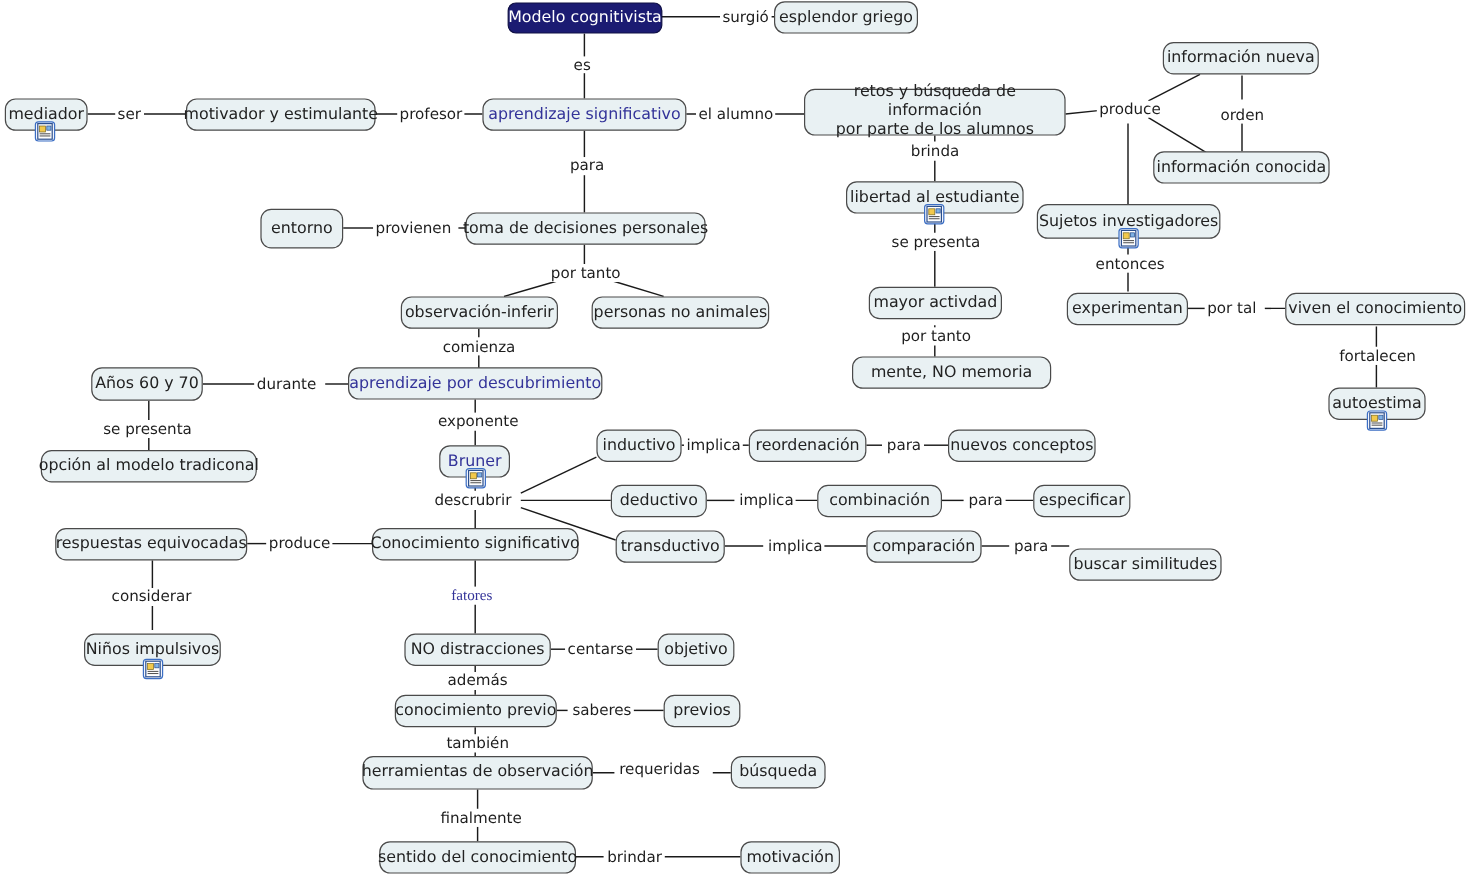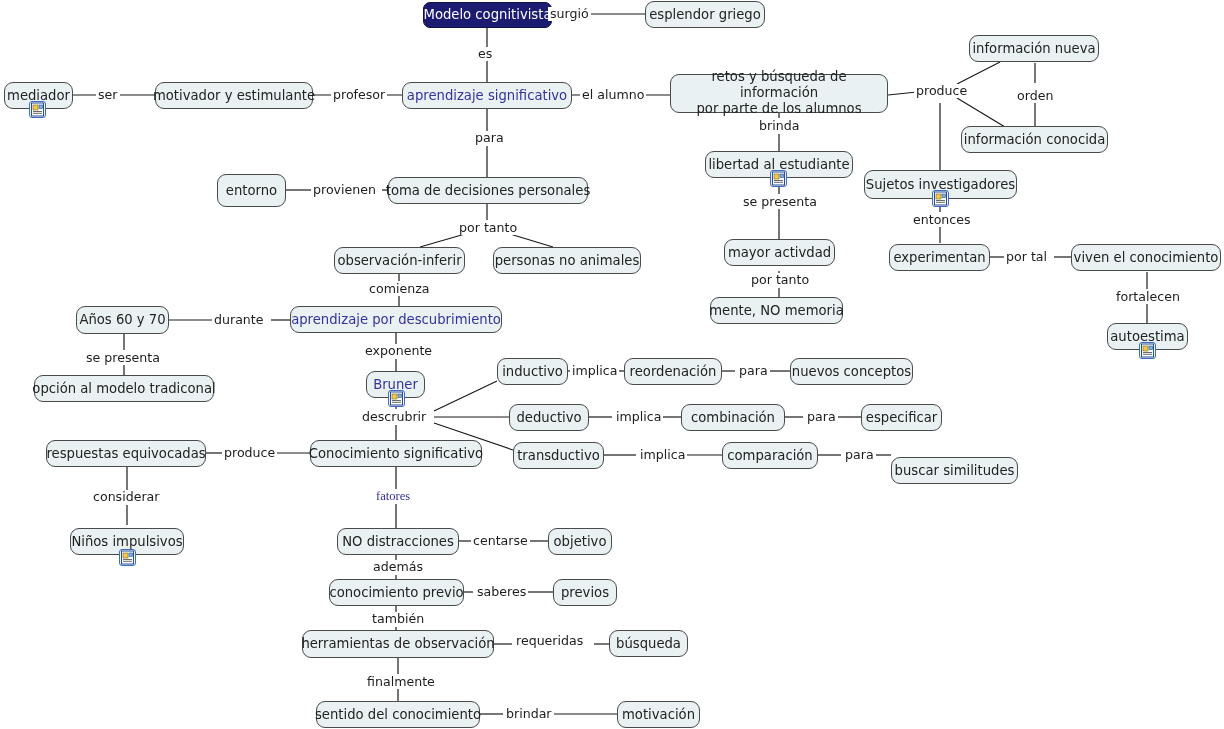--- a/index.html
+++ b/index.html
@@ -313,21 +313,21 @@
   </div>
 
   <div class="node" style="left:889px; top:244px; width:101px; height:27px;">
     <span>experimentan</span>
   </div>
 
   <div class="node" style="left:1071px; top:244px; width:150px; height:27px;">
     <span>viven el conocimiento</span>
   </div>
 
-  <div class="node" style="left:710px; top:297px; width:133px; height:27px;">
+  <div class="node" style="left:710px; top:297px; width:166px; height:27px;">
     <span>mente, NO memoria</span>
   </div>
 
   <div class="node" style="left:76px; top:306px; width:93px; height:28px;">
     <span>Años 60 y 70</span>
   </div>
 
   <div class="node bluetext" style="left:290px; top:306px; width:212px; height:27px;">
     <span>aprendizaje por descubrimiento</span>
   </div>
@@ -444,21 +444,21 @@
   </div>
 
   <div class="node" style="left:316px; top:701px; width:164px; height:27px;">
     <span>sentido del conocimiento</span>
   </div>
 
   <div class="node" style="left:617px; top:701px; width:83px; height:27px;">
     <span>motivación</span>
   </div>
 
-  <div class="link-label" style="left:548px; top:7px;text-align:center;">
+  <div class="link-label" style="left:600px; top:7px;text-align:center;">
     <span>surgió</span>
   </div>
 
   <div class="link-label" style="left:476px; top:47px;">
     <span>es</span>
   </div>
 
   <div class="link-label" style="left:96px; top:88px;">
     <span>ser</span>
   </div>

